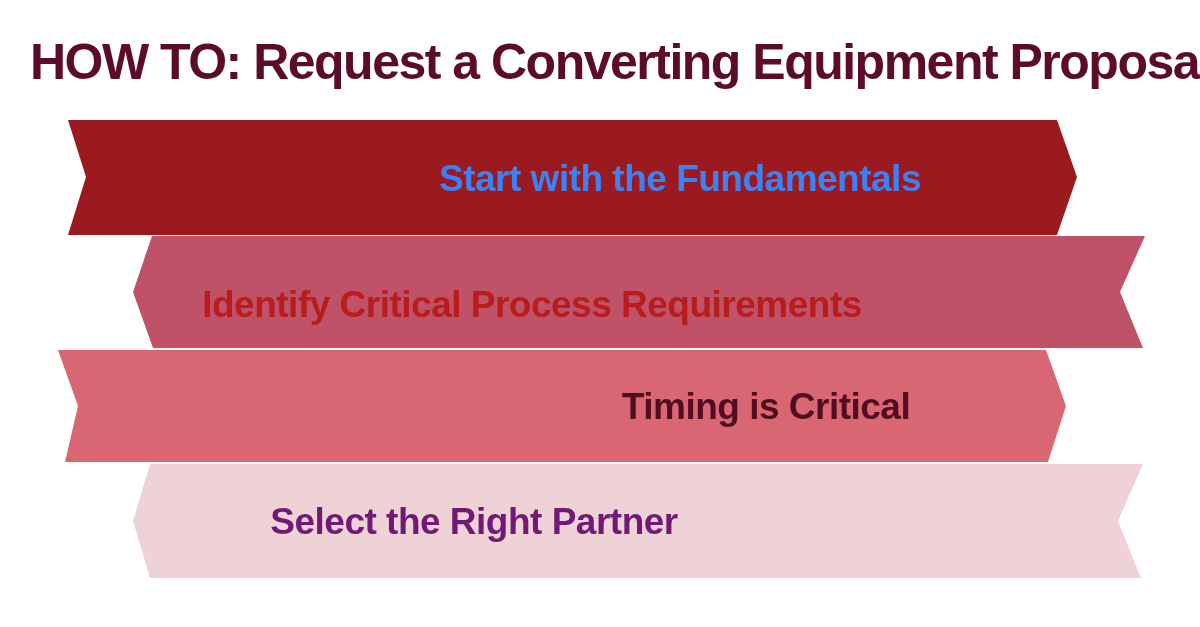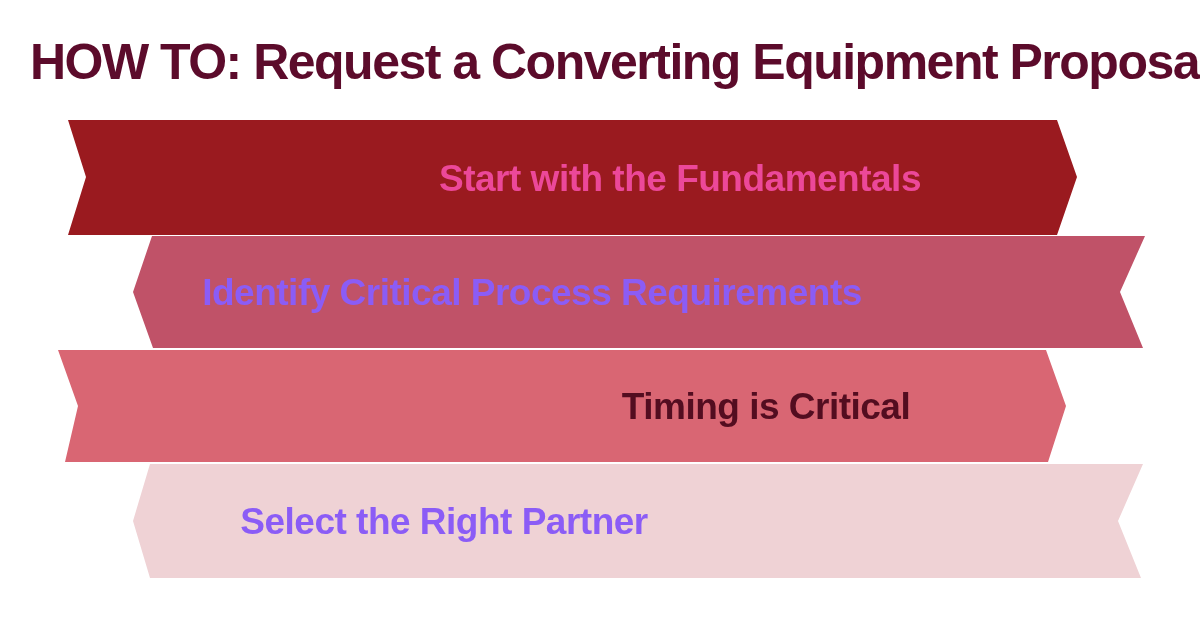--- a/index.html
+++ b/index.html
@@ -60,37 +60,37 @@
 <body>
 
 <div class="canvas">
 
   <h1 class="page-title" style="color: rgb(92, 11, 43);">HOW TO: Request a Converting Equipment Proposal</h1>
 
   <div class="banner banner-1">
     <svg viewBox="0 0 1009 115" preserveAspectRatio="none">
       <polygon points="0,0 989,0 1009,57 989,115 0,115 18,57" fill="#9A1A1F"></polygon>
     </svg>
-    <span class="label" style="color: #ec4899;">Start with the Fundamentals</span>
+    <span class="label" style="color: #3b82f6;">Start with the Fundamentals</span>
   </div>
 
   <div class="banner banner-2">
     <svg viewBox="0 0 1012 112" preserveAspectRatio="none">
       <polygon points="19,0 1012,0 987,56 1010,112 20,112 0,56" fill="#C05268"></polygon>
     </svg>
-    <span class="label" style="color: #8b5cf6;">Identify Critical Process Requirements</span>
+    <span class="label" style="color: #b91c1c; margin-top: 12px;">Identify Critical Process Requirements</span>
   </div>
 
   <div class="banner banner-3">
     <svg viewBox="0 0 1008 112" preserveAspectRatio="none">
       <polygon points="0,0 988,0 1008,56 990,112 7,112 20,56" fill="#D96673"></polygon>
     </svg>
     <span class="label" style="color: rgb(83, 13, 32); margin-left: 34px;">Timing is Critical</span>
   </div>
 
   <div class="banner banner-4">
     <svg viewBox="0 0 1010 114" preserveAspectRatio="none">
       <polygon points="17,0 1010,0 985,57 1008,114 17,114 0,57" fill="#EFD2D5"></polygon>
     </svg>
-    <span class="label" style="color: #8b5cf6;">Select the Right Partner</span>
+    <span class="label" style="color: #701a75; margin-left: 30px;">Select the Right Partner</span>
   </div>
 
 </div>
 
 </body></html>

